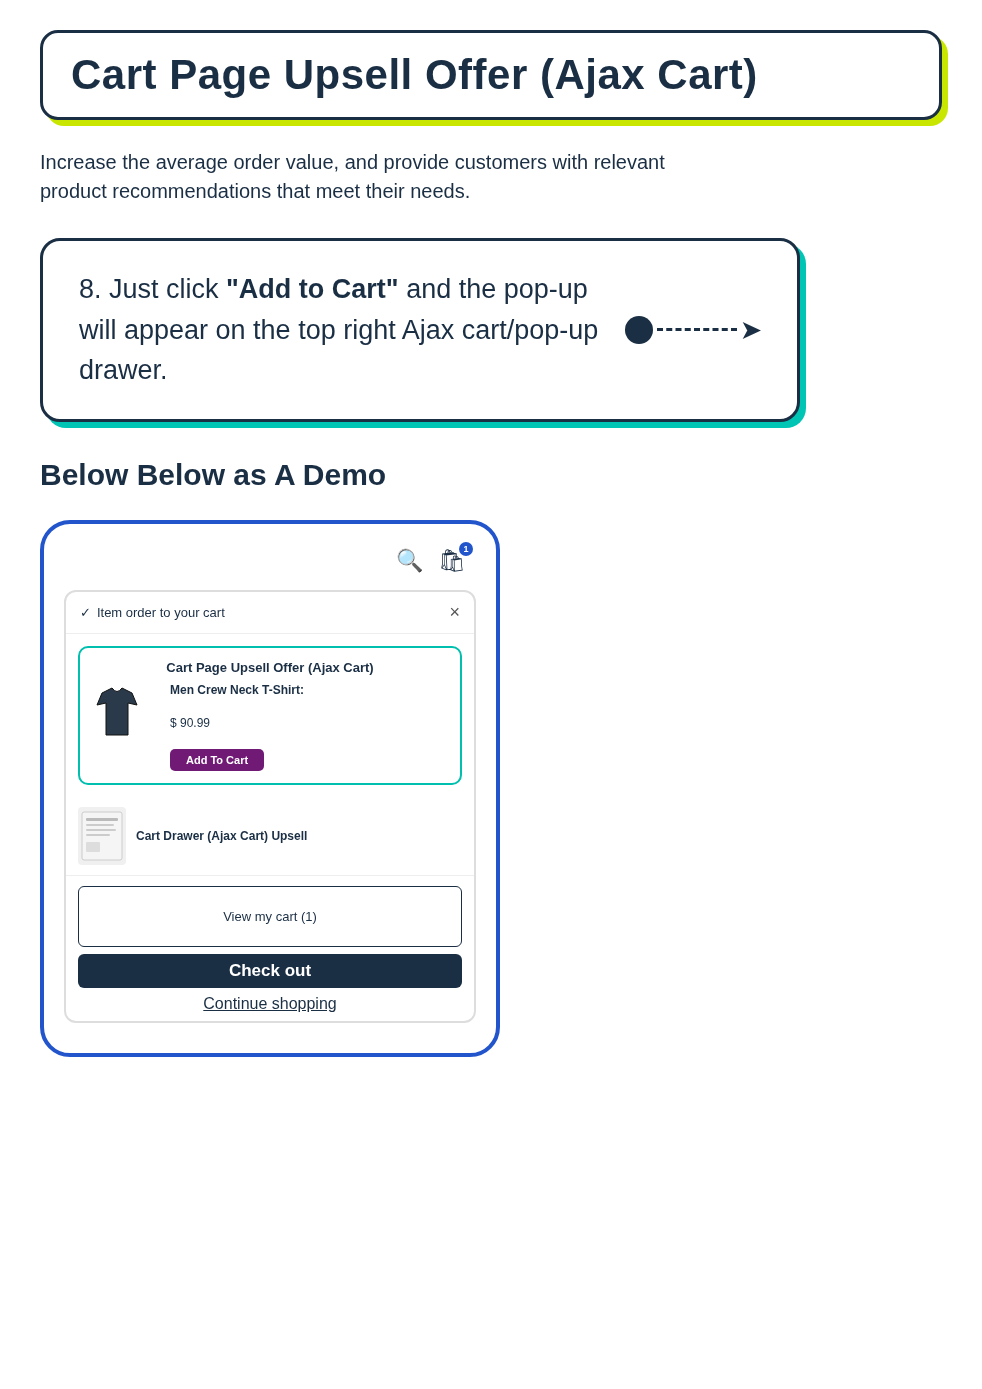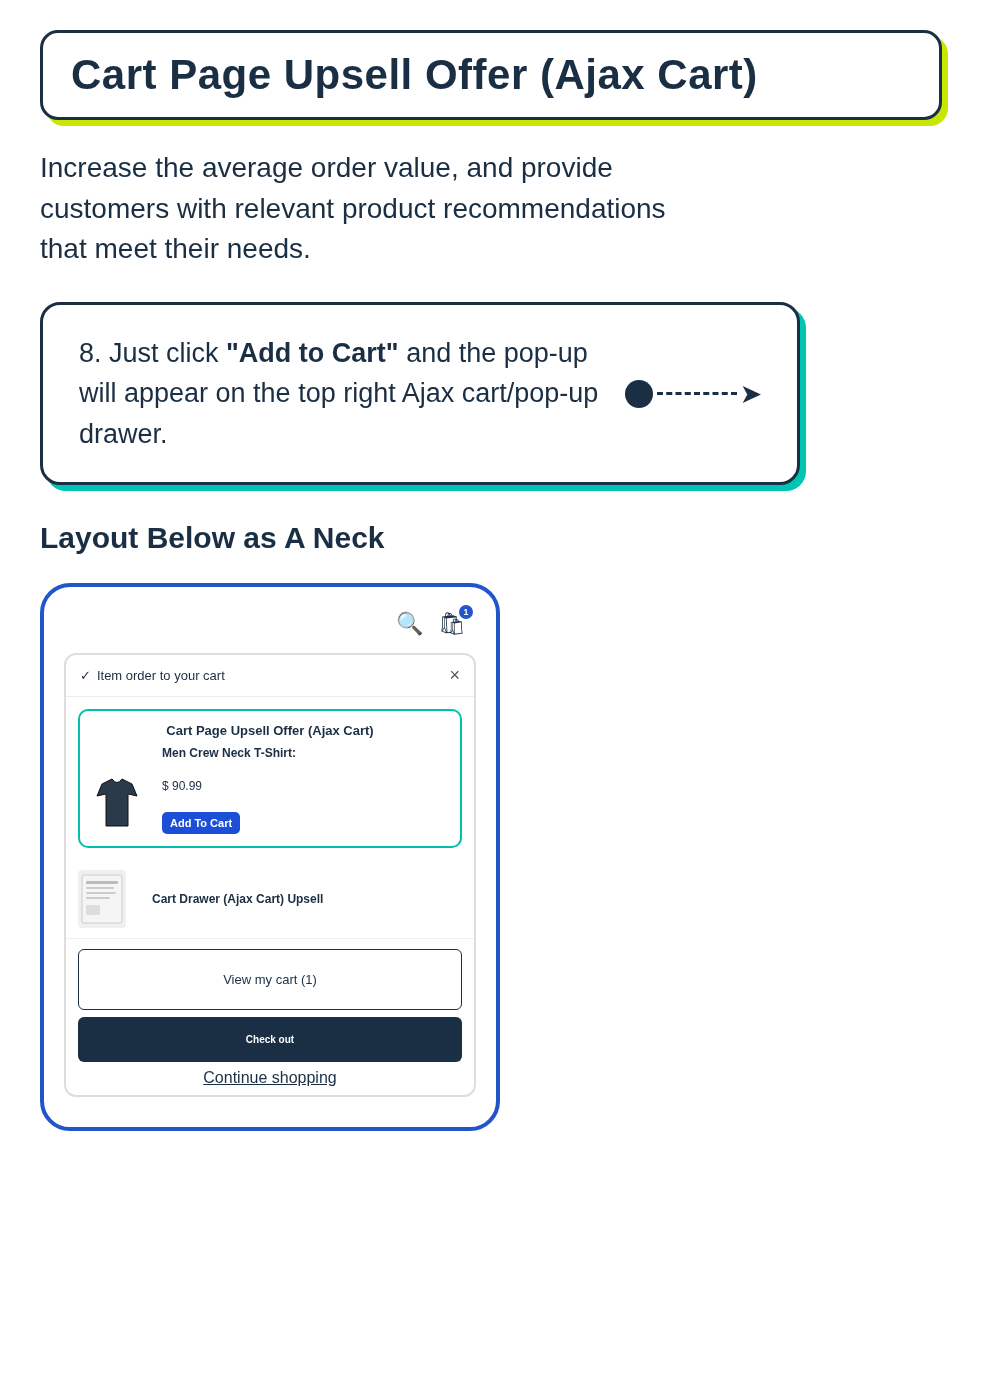--- a/index.html
+++ b/index.html
@@ -24,21 +24,21 @@
     }
     .title-box h1 {
       font-size: 42px;
       font-weight: 900;
       color: #1a2e44;
       letter-spacing: 0.5px;
     }
 
     
     .description {
-      font-size: 28px;
+      font-size: 20px;
       font-weight: 500;
       line-height: 1.45;
       margin-bottom: 32px;
       color: #1a2e44;
       max-width: 680px;
     }
 
     
     .step-box {
       border: 3px solid #1a2e44;
@@ -177,57 +177,57 @@
       text-align: center;
     }
     .upsell-title {
       font-size: 13px;
       font-weight: bold;
       color: #1a2e44;
       margin-bottom: 8px;
     }
     .product-row {
       display: flex;
-      align-items: flex-end;
-      gap: 20px;
+      align-items: flex-start;
+      gap: 28px;
     }
     .product-image {
       width: 50px;
       height: 60px;
       flex-shrink: 0;
     }
     .product-info {
       text-align: left;
     }
     .product-name {
       font-size: 12px;
       font-weight: bold;
       color: #1a2e44;
     }
     .product-price {
       font-size: 12px;
       color: #1a2e44;
       margin: 19px 0;
     }
     .add-to-cart-btn {
-      background: #1d4ed8;
+      background: #701a75;
       color: #fff;
       border: none;
       border-radius: 5px;
-      padding: 5px 8px;
+      padding: 5px 16px;
       font-size: 11px;
       font-weight: bold;
       cursor: pointer;
     }
 
     
     .cart-item {
       display: flex;
       align-items: center;
-      gap: 26px;
+      gap: 10px;
       padding: 10px 12px;
       border-bottom: 1px solid #eee;
     }
     .cart-item-thumbnail {
       width: 48px;
       height: 58px;
       background: #f0f0f0;
       border-radius: 4px;
       flex-shrink: 0;
       overflow: hidden;
@@ -259,22 +259,22 @@
       margin-bottom: 7px;
     }
     .checkout-btn {
       display: block;
       width: 100%;
       text-align: center;
       background: #1a2e44;
       color: #fff;
       border: none;
       border-radius: 6px;
-      padding: 17px;
-      font-size: 10px;
+      padding: 7px;
+      font-size: 17px;
       font-weight: bold;
       cursor: pointer;
       margin-bottom: 7px;
     }
     .continue-link {
       display: block;
       text-align: center;
       font-size: 16px;
       color: #1a2e44;
       text-decoration: underline;
@@ -305,21 +305,21 @@
   <div class="step-text">
     <span>8. Just click </span><strong>"Add to Cart"</strong><span> and the pop-up will appear on the top right Ajax cart/pop-up drawer.</span>
   </div>
   <div class="arrow-area">
     <div class="dot"></div>
     <div class="dashed-line"></div>
     <span class="arrow-head">➤</span>
   </div>
 </div>
 
-<p class="demo-label">Layout Below as A Neck</p>
+<p class="demo-label">Below Below as A Demo</p>
 
 <div class="device-frame">
 
   <div class="device-topbar">
     <span class="icon-search">🔍</span>
     <span class="icon-cart" style="position:relative;">
       🛍
       <span class="cart-badge">1</span>
     </span>
   </div>

